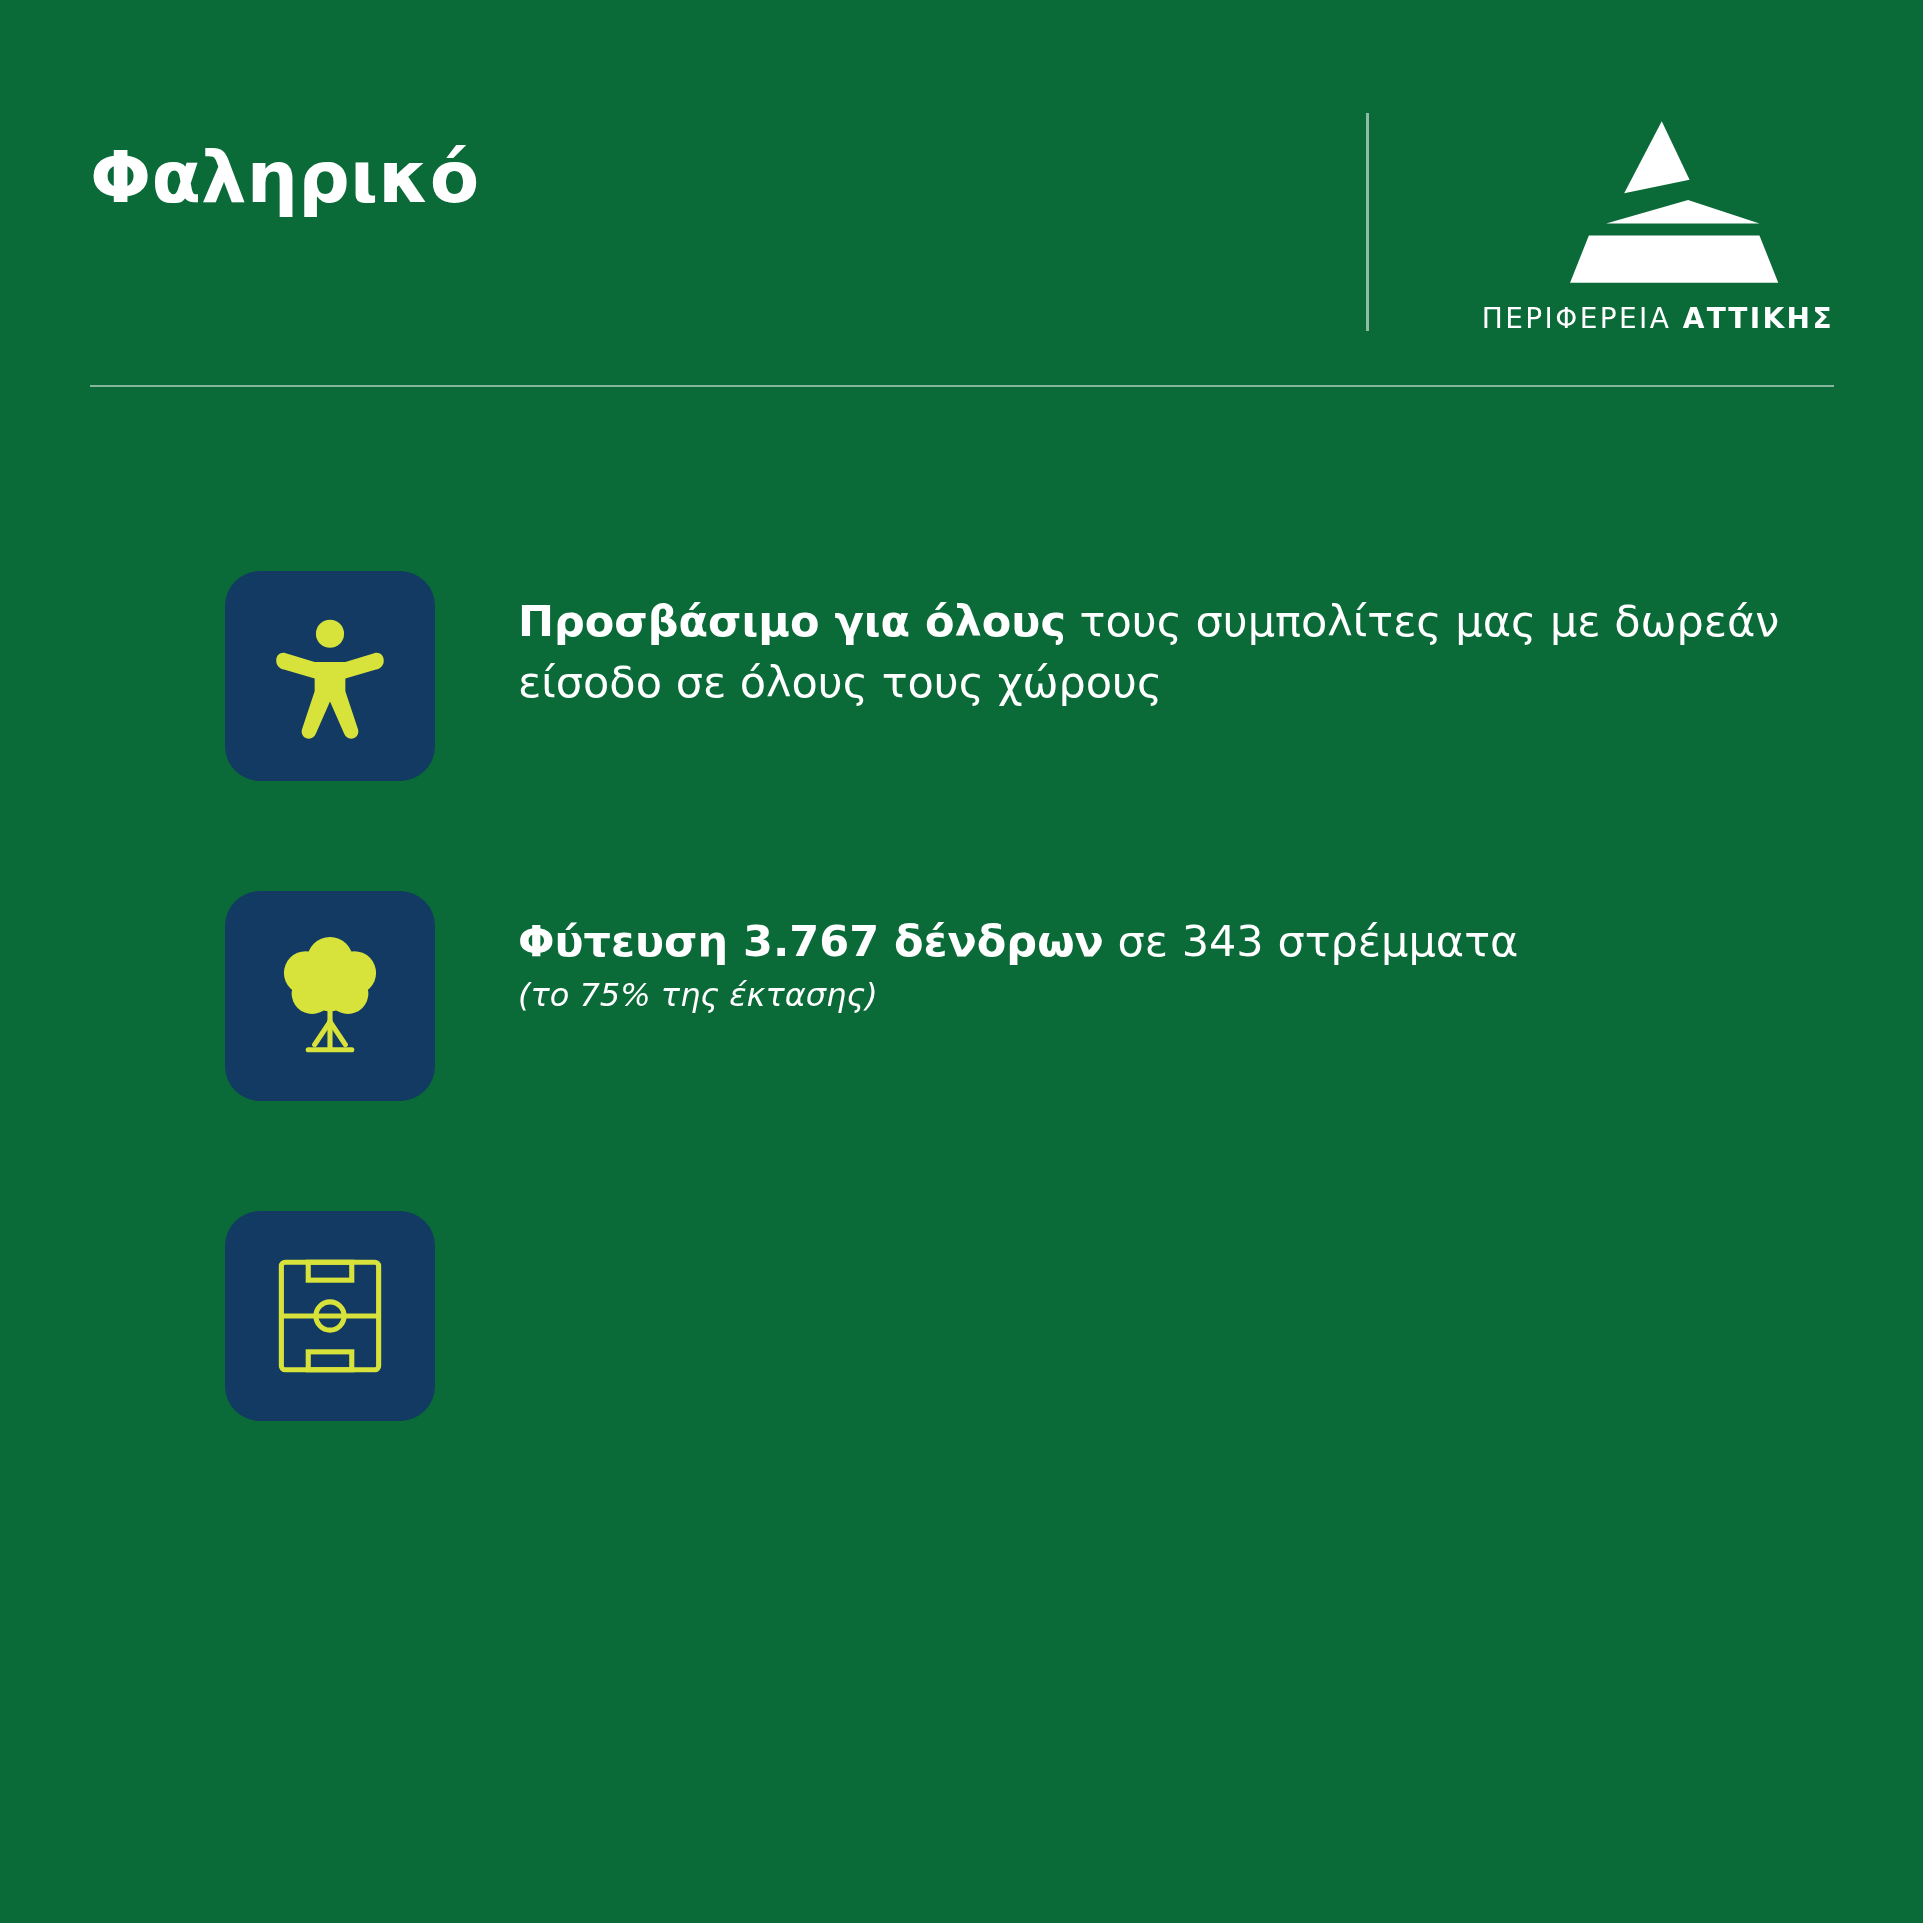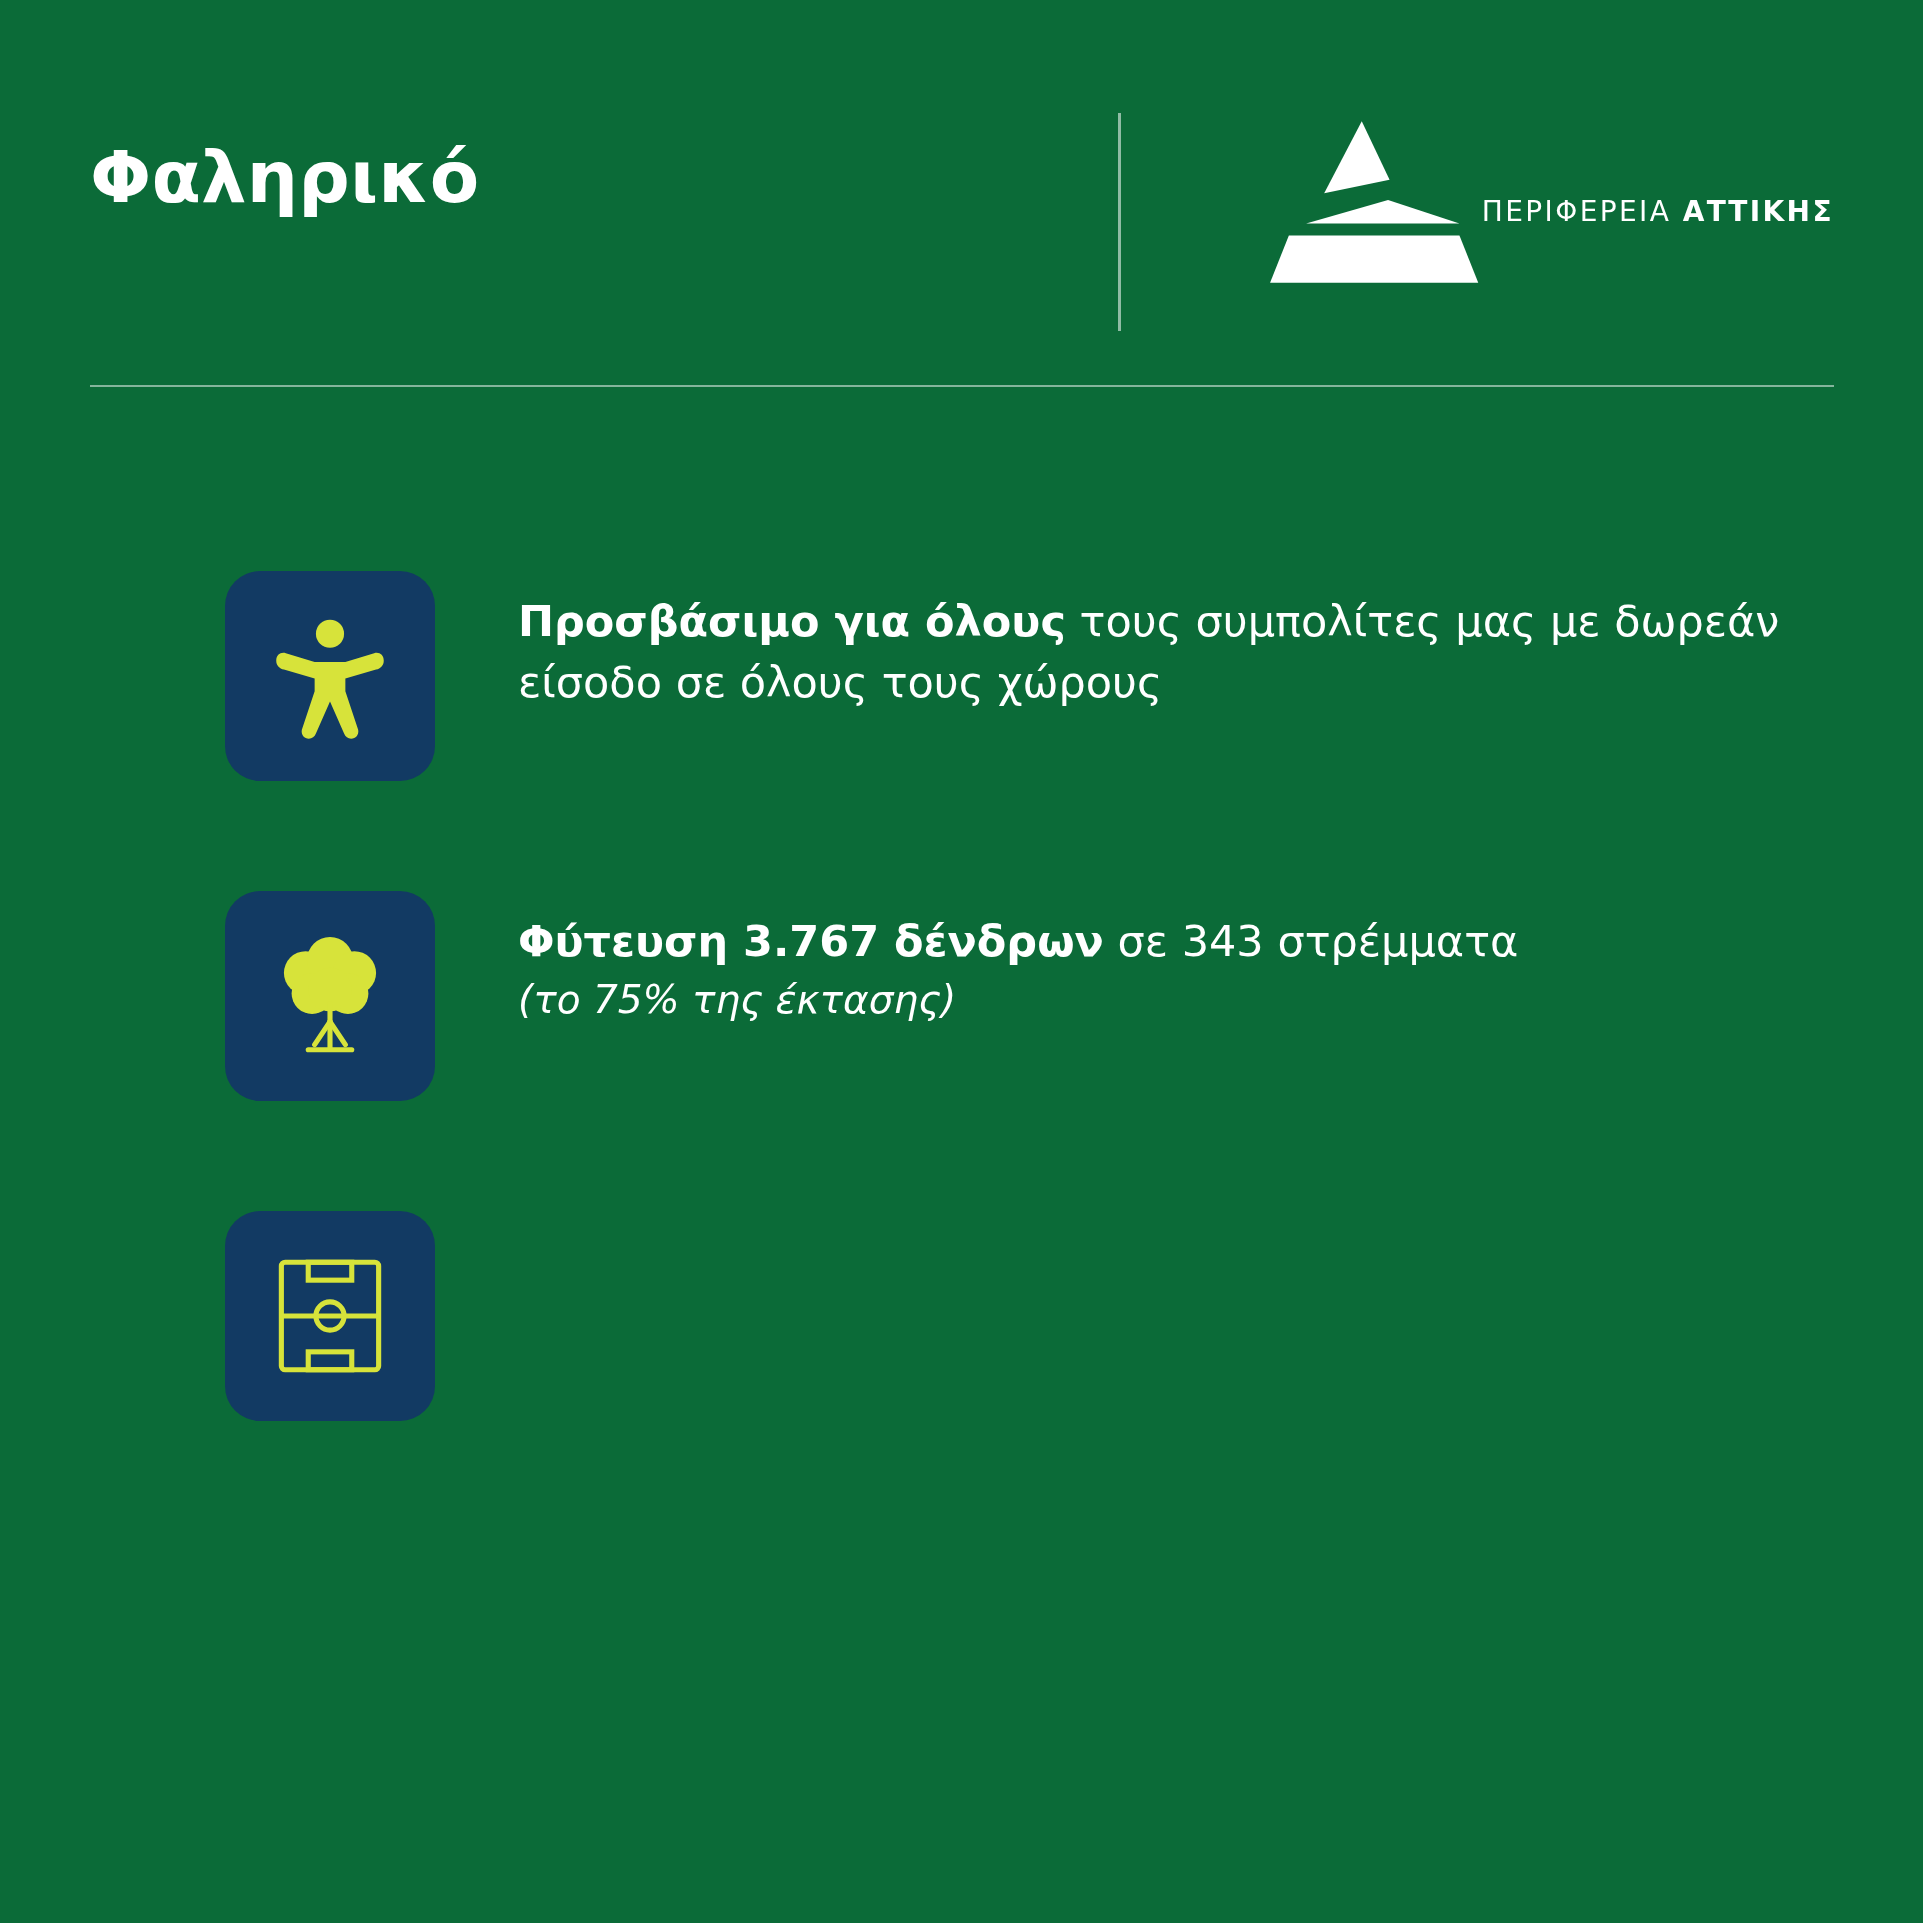--- a/index.html
+++ b/index.html
@@ -51,21 +51,21 @@
     height: 225px;
   }
   .vrule {
     width: 2.3px;
     height: 218px;
     background: rgba(255,255,255,0.55);
     margin-right: 113px;
   }
   .logo-wrap {
     display: flex;
-    flex-direction: row;
+    flex-direction: column;
     align-items: center;
     padding-top: 7.5px;
   }
   .logo-mark {
     width: 248px;
     height: 162px;
   }
   .logo-text {
     margin-top: 19.5px;
     font-size: 28px;
@@ -119,21 +119,21 @@
   .row-text .strong {
     font-weight: bold;
     margin-top: 38px;
   }
   .row-text .light {
     font-weight: normal;
   }
   .note {
     display: block;
     font-style: italic;
-    font-size: 39px;
+    font-size: 32px;
     line-height: 1.4;
     margin-top: 1.5px;
   }
   .row-3 .row-text {
     padding-top: 3px;
   }
 </style>
 </head>
 <body>
 

